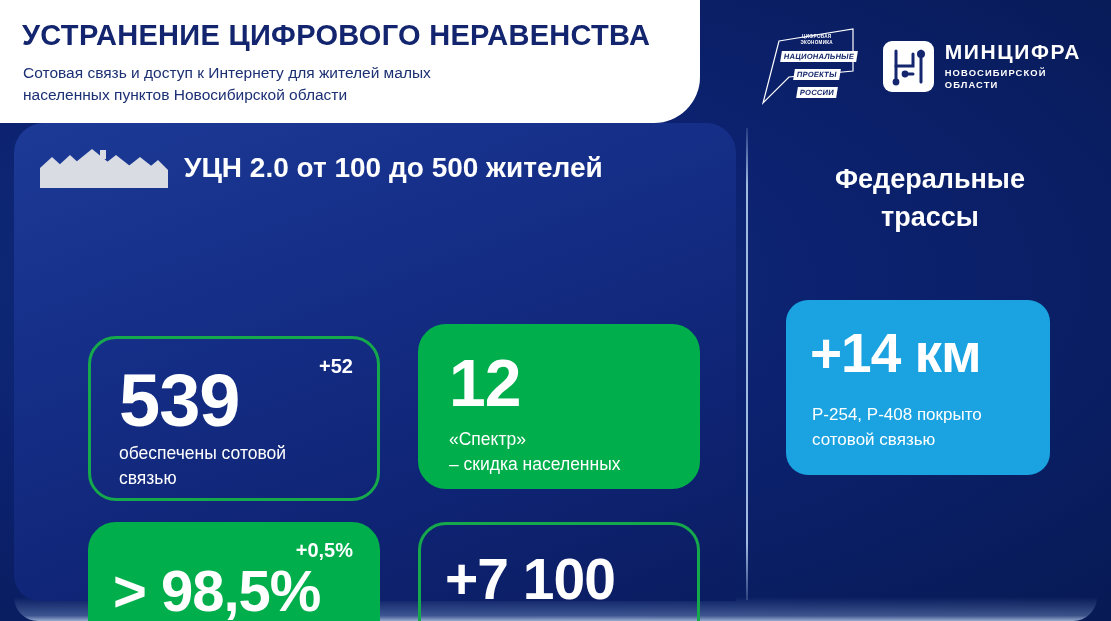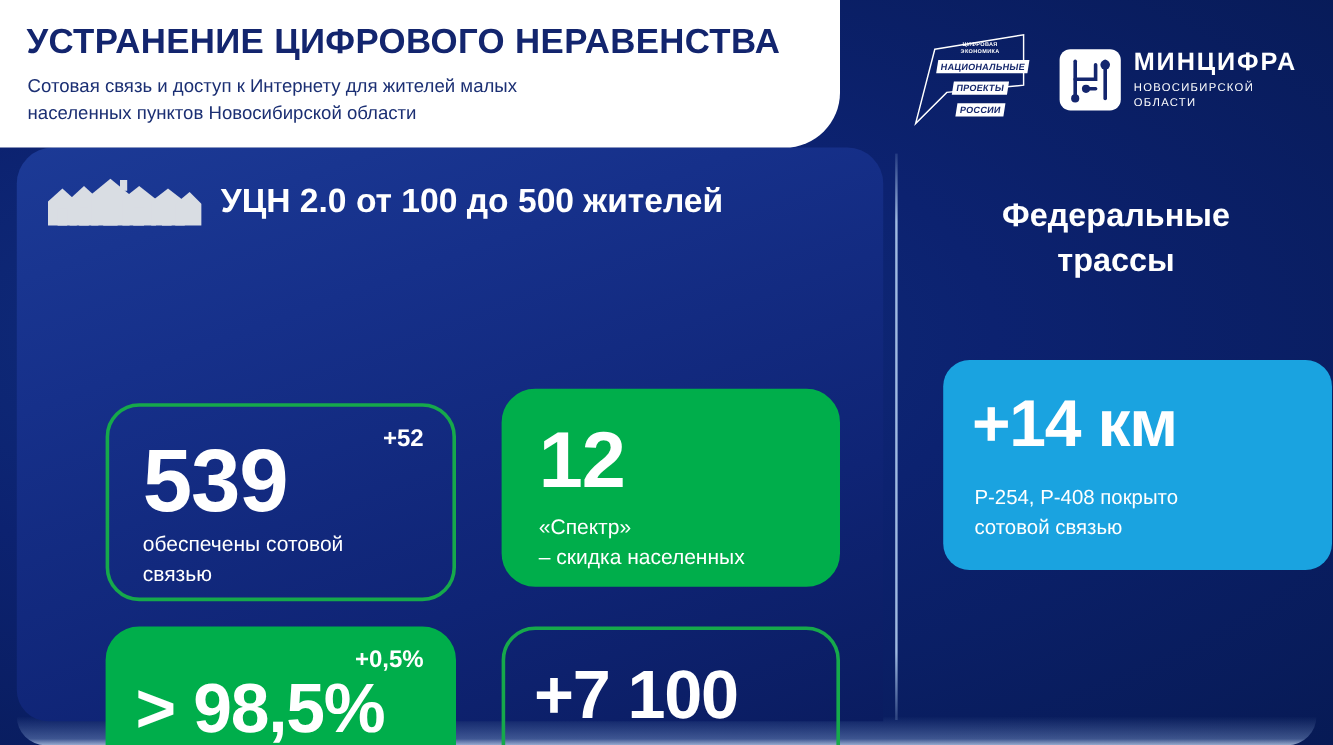--- a/index.html
+++ b/index.html
@@ -115,21 +115,21 @@
   .mc-words { line-height: 1; }
   .mc-name {
     font-size: 21px;
     font-weight: bold;
     color: #ffffff;
     letter-spacing: 1.6px;
   }
   .mc-region {
     margin-top: 5px;
     font-size: 9.4px;
-    font-weight: normal;
+    font-weight: bold;
     color: #ffffff;
     letter-spacing: 1.1px;
     line-height: 12px;
   }
   
   .content-panel {
     position: absolute;
     left: 14px;
     top: 123px;
     width: 722px;
@@ -233,21 +233,21 @@
     font-size: 27px;
     font-weight: bold;
     color: #ffffff;
     line-height: 38px;
     z-index: 4;
   }
   .highway-card {
     position: absolute;
     left: 786px;
     top: 300px;
-    width: 324px;
+    width: 264px;
     height: 175px;
     background: #1aa3e0;
     border-radius: 22px;
     z-index: 4;
   }
   .highway-value {
     position: absolute;
     left: 24px;
     top: 26px;
     font-size: 55px;

